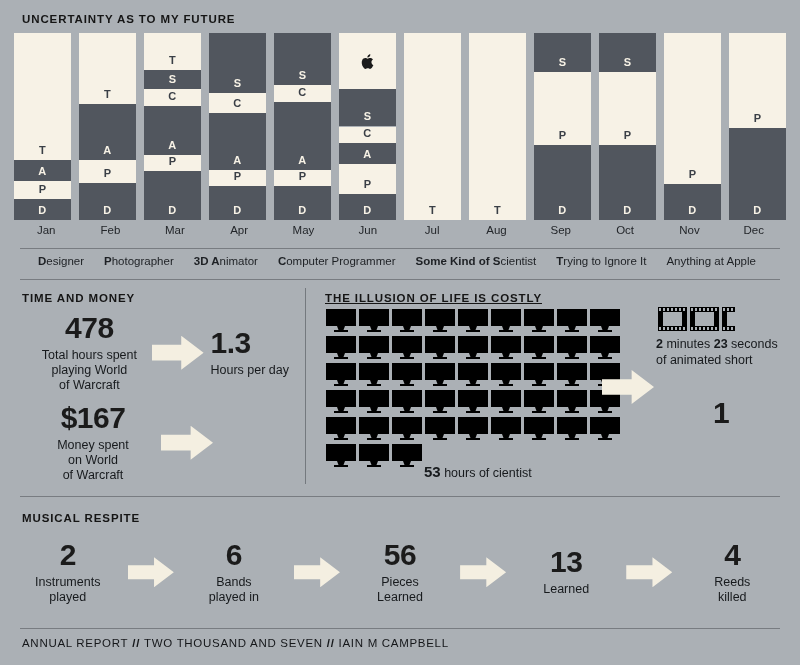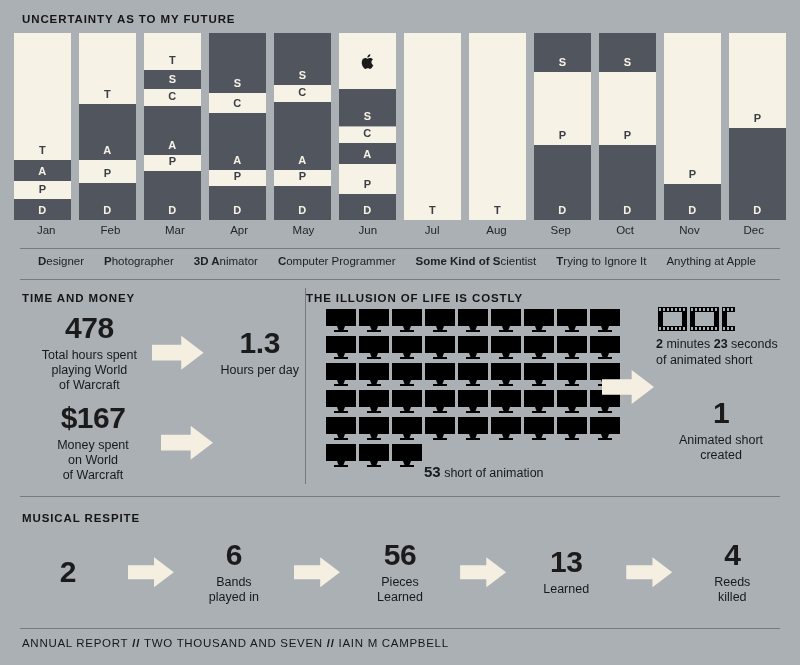--- a/index.html
+++ b/index.html
@@ -69,33 +69,33 @@
     width: 1px; height: 196px; background: #74797e;
   }
   .stat-big { font-size: 30px; font-weight: bold; line-height: 1; letter-spacing: -.5px; }
   .stat-cap { font-size: 12.5px; line-height: 1.18; margin-top: 5px; color: #171a1d; }
 
   .tm-row { position: absolute; display: flex; align-items: center; margin-left: 16px; }
   #tm-row-1 { left: 18px; top: 313px; width: 275px; }
   #tm-row-2 { left: 18px; top: 403px; width: 275px; }
   .tm-left  { width: 118px; text-align: center; }
   .tm-arrow { width: 70px; display: flex; justify-content: center; }
-  .tm-right { width: 105px; text-align: center; }
+  .tm-right { width: 105px; }
 
   
   .arrow {
     display: block;
     width: 52px; height: 34px;
     background: #f4efe1;
     clip-path: polygon(0% 27%, 57% 27%, 57% 0%, 100% 50%, 57% 100%, 57% 73%, 0% 73%);
   }
   .arrow.sm { width: 46px; height: 30px; }
 
   
-  #il-title { position: absolute; left: 306px; top: 292px; }
+  #il-title { position: absolute; left: 325px; top: 292px; text-decoration: underline; }
   .monitors {
     position: absolute; left: 326px; top: 309px;
     width: 300px;
     display: flex; flex-wrap: wrap; gap: 4px 3px;
   }
   .mon { width: 30px; height: 23px; position: relative; }
   .mon .screen { position: absolute; left: 0; top: 0; width: 30px; height: 17px; background: #000; }
   .mon .stand  { position: absolute; left: 11px; top: 17px; width: 8px; height: 6px; background: #000;
                  clip-path: polygon(0% 0%, 100% 0%, 72% 100%, 28% 100%); }
   .mon .base   { position: absolute; left: 8px; top: 21px; width: 14px; height: 2px; background: #000; }
@@ -623,21 +623,21 @@
       </div>
       <div class="mon">
         <span class="screen"></span>
         <span class="stand"></span>
         <span class="base"></span>
       </div>
     </div>
 
   <div id="mon-caption">
     <b>53</b>
-    <span>short of animation</span>
+    <span>hours of cientist</span>
   </div>
 
   <div id="il-arrow">
       <span class="arrow"></span>
     </div>
 
   <div class="film" id="film">
     <div class="frame">
         <div class="perf-t"></div>
         <div class="inner"></div>
@@ -658,28 +658,28 @@
   <div id="film-caption">
     <b>2</b>
     <span>minutes</span>
     <b>23</b>
     <span>seconds</span><br>
     <span>of animated short</span>
   </div>
 
   <div id="short-block">
     <div class="stat-big">1</div>
-    <div class="stat-cap ml">Animated short<br>created</div>
   </div>
 
   <div class="hrule" id="mr-rule"></div>
   <div class="sec-title" id="mr-title">MUSICAL RESPITE</div>
   <div class="mr-row" id="mr-row">
       <div class="mr-item">
         <div class="stat-big">2</div>
+        <div class="stat-cap">Instruments<br>played</div>
       </div>
       <div class="mr-arrow">
         <span class="arrow sm"></span>
       </div>
       <div class="mr-item">
         <div class="stat-big">6</div>
         <div class="stat-cap">Bands<br>played in</div>
       </div>
       <div class="mr-arrow">
         <span class="arrow sm"></span>

